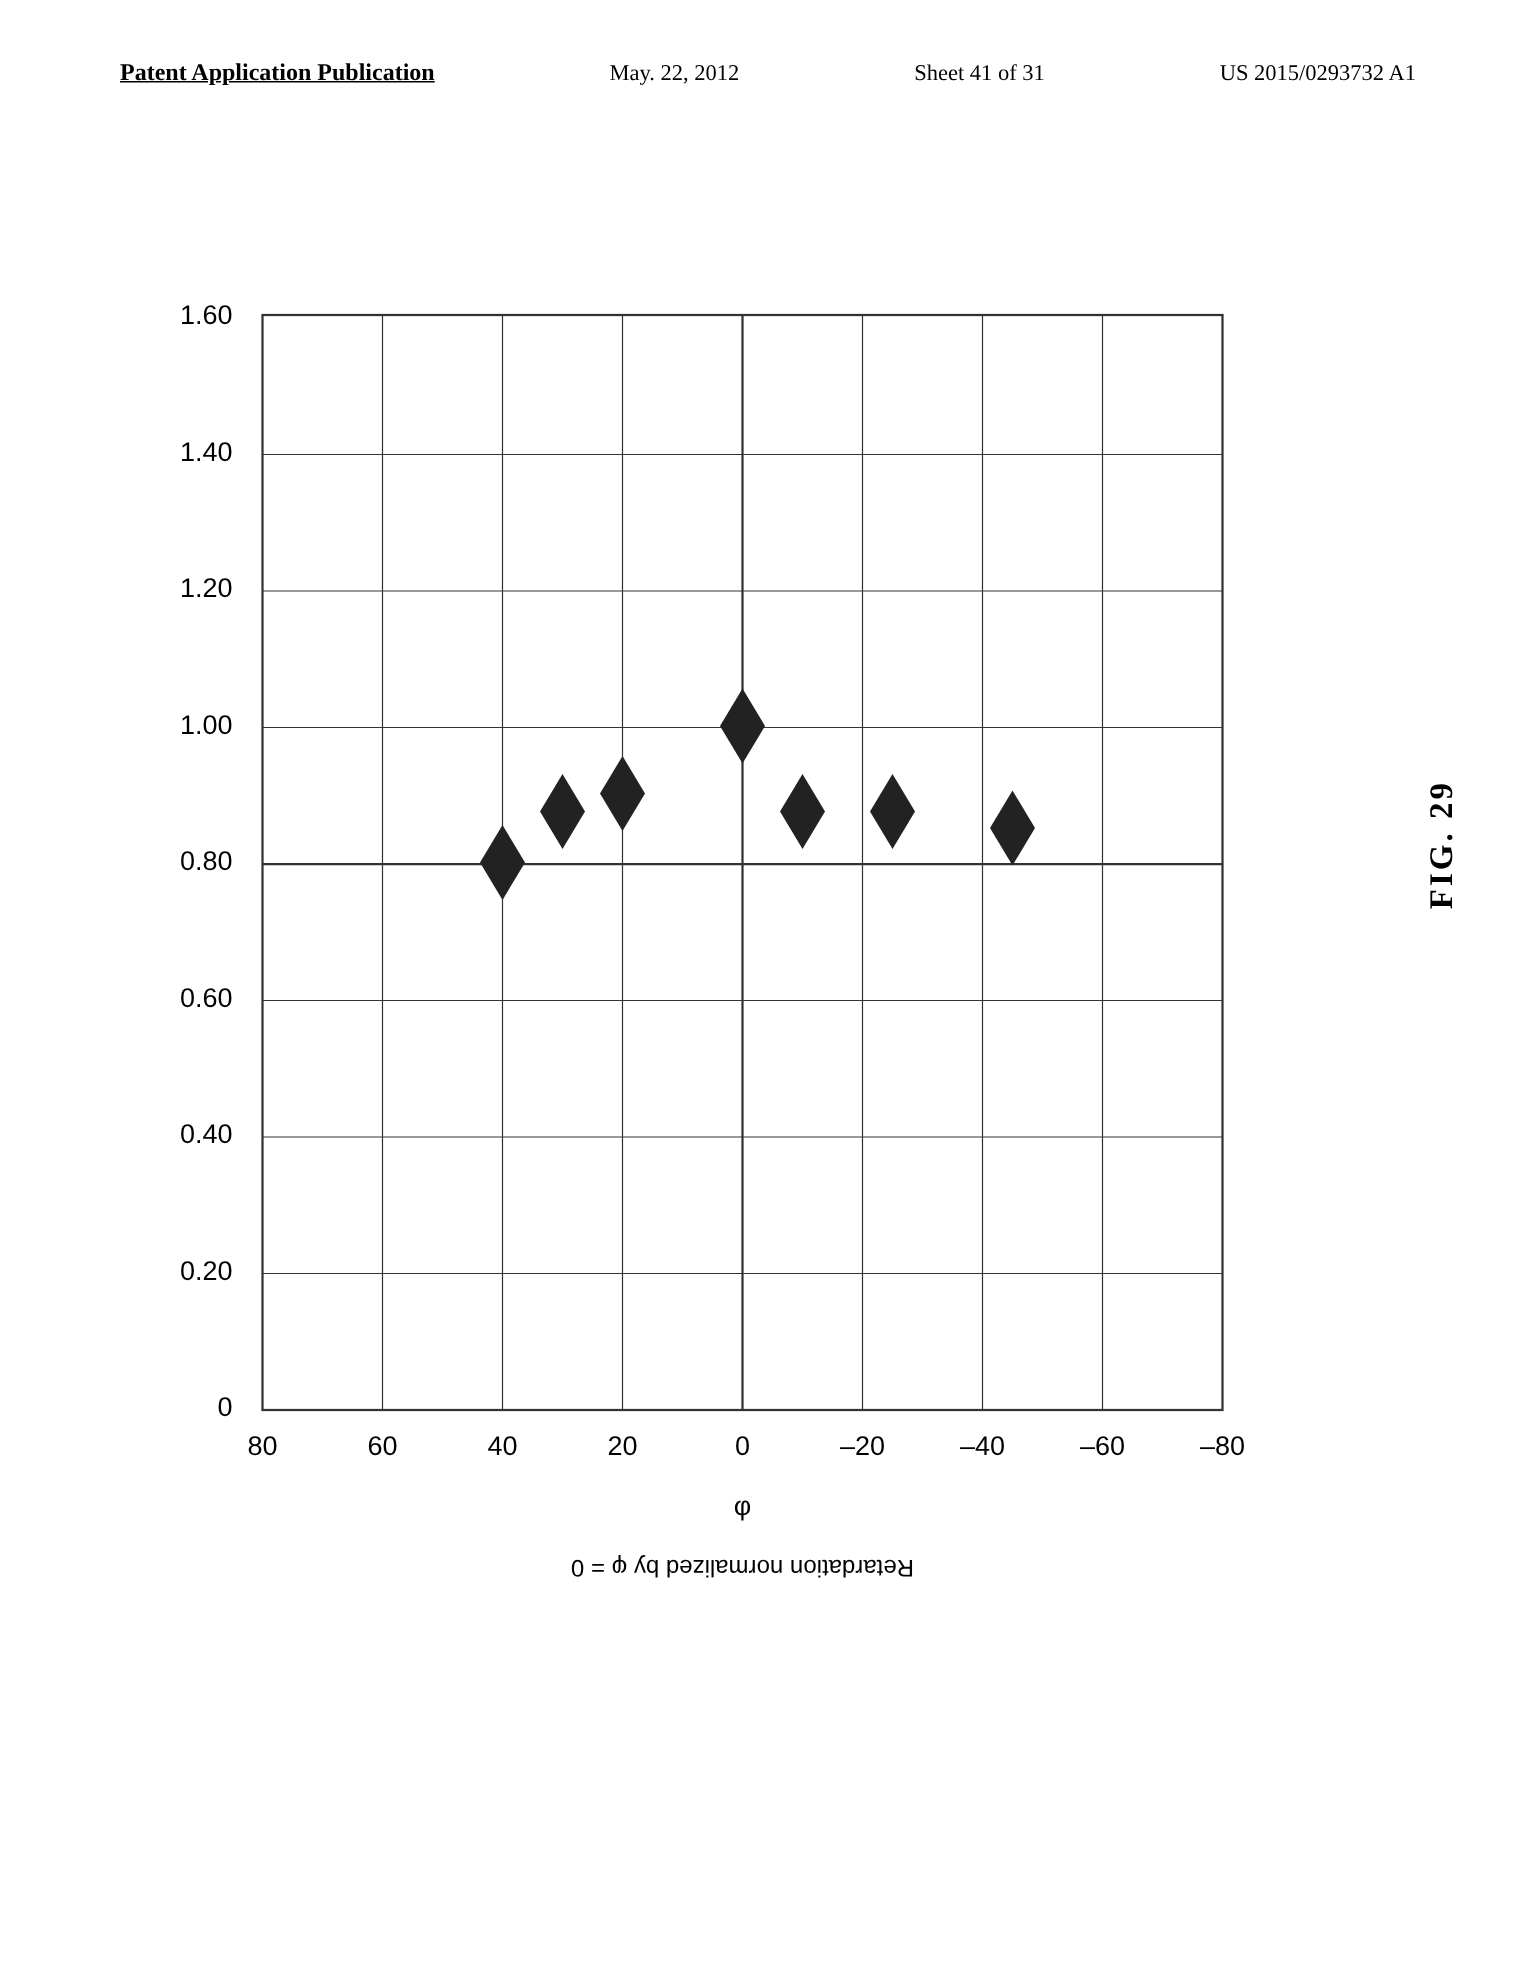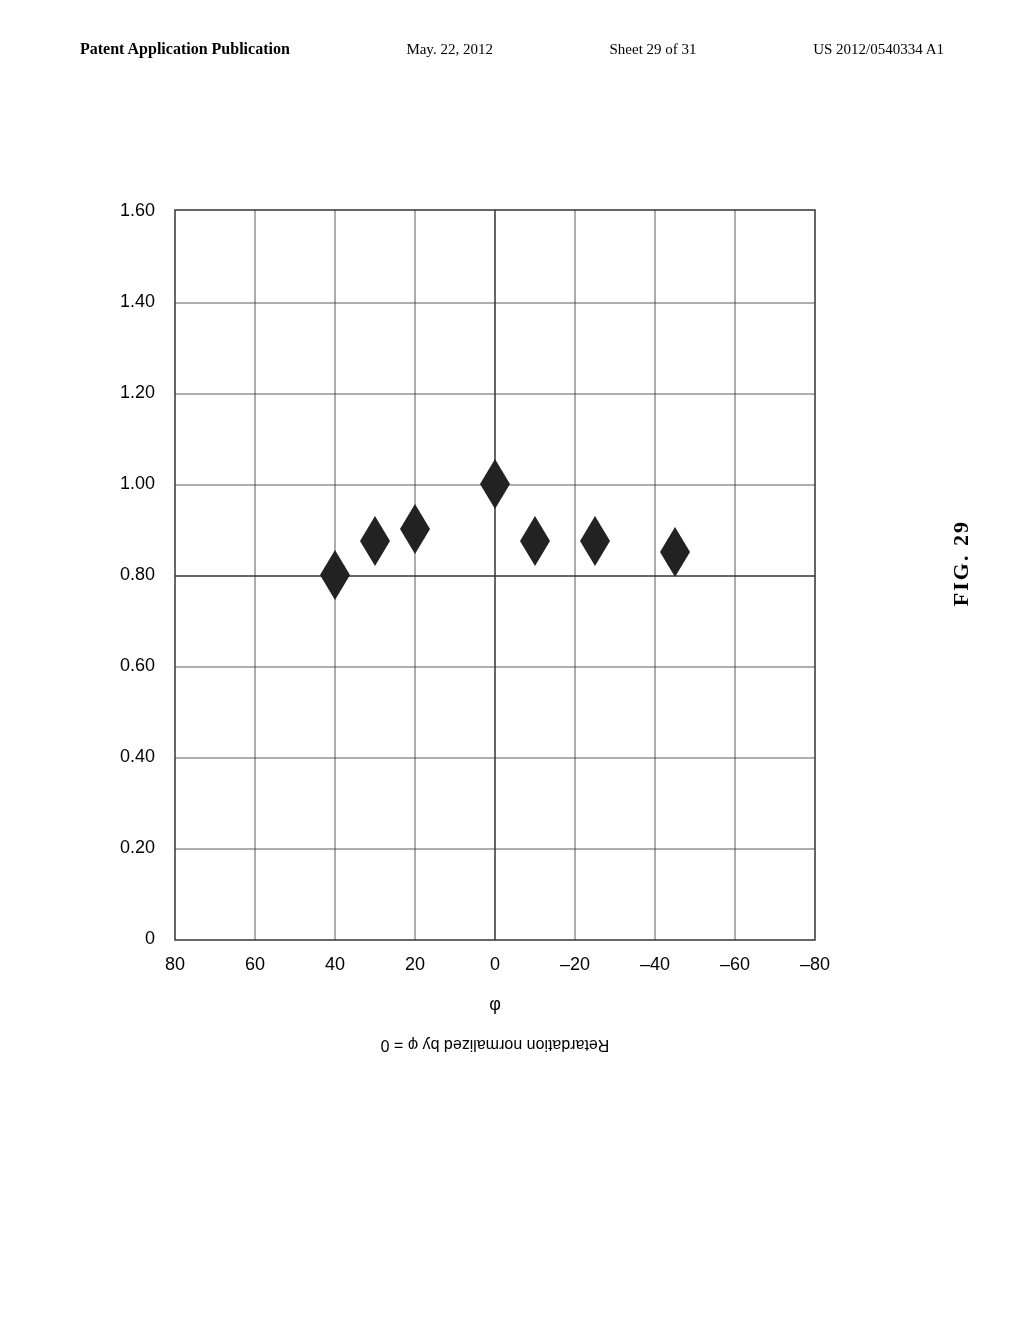--- a/index.html
+++ b/index.html
@@ -19,20 +19,21 @@
       right: 80px;
       display: flex;
       align-items: baseline;
       justify-content: space-between;
       font-size: 15px;
     }
 
     .header-left {
       font-weight: bold;
       font-size: 16px;
+      text-decoration: underline;
     }
 
     .header-center {
       font-size: 15px;
     }
 
     .header-right {
       font-size: 15px;
     }
 
@@ -53,22 +54,22 @@
       top: 0;
       left: 0;
     }
   </style>
 </head>
 <body>
 
 <div class="header">
   <span class="header-left">Patent Application Publication</span>
   <span class="header-center">May. 22, 2012</span>
-  <span class="header-center">Sheet 29 of 31</span>
-  <span class="header-right">US 2012/0540334 A1</span>
+  <span class="header-center">Sheet 41 of 31</span>
+  <span class="header-right">US 2015/0293732 A1</span>
 </div>
 
 <div class="figure-label">FIG. 29</div>
 
 <svg class="chart-svg" style="position:absolute; top:160px; left:55px; width:870px; height:940px;" viewBox="0 0 870 940">
 
   <g>
 
     <rect x="120" y="50" width="640" height="730" fill="none" stroke="#333" stroke-width="1.5"></rect>
 

